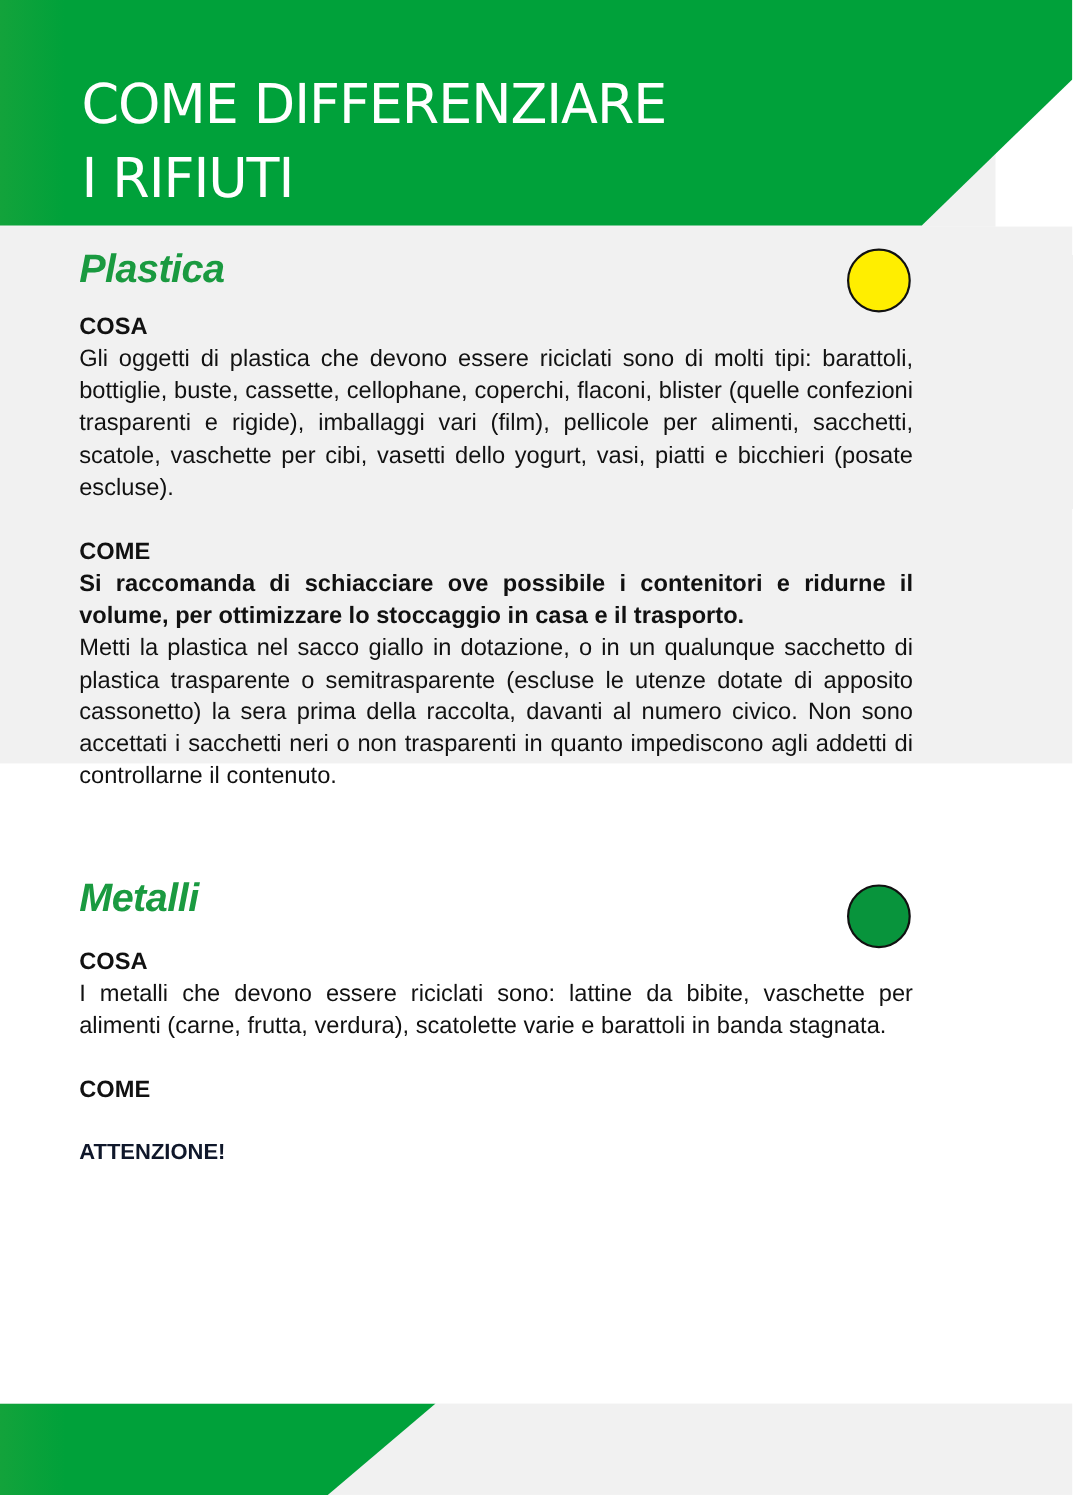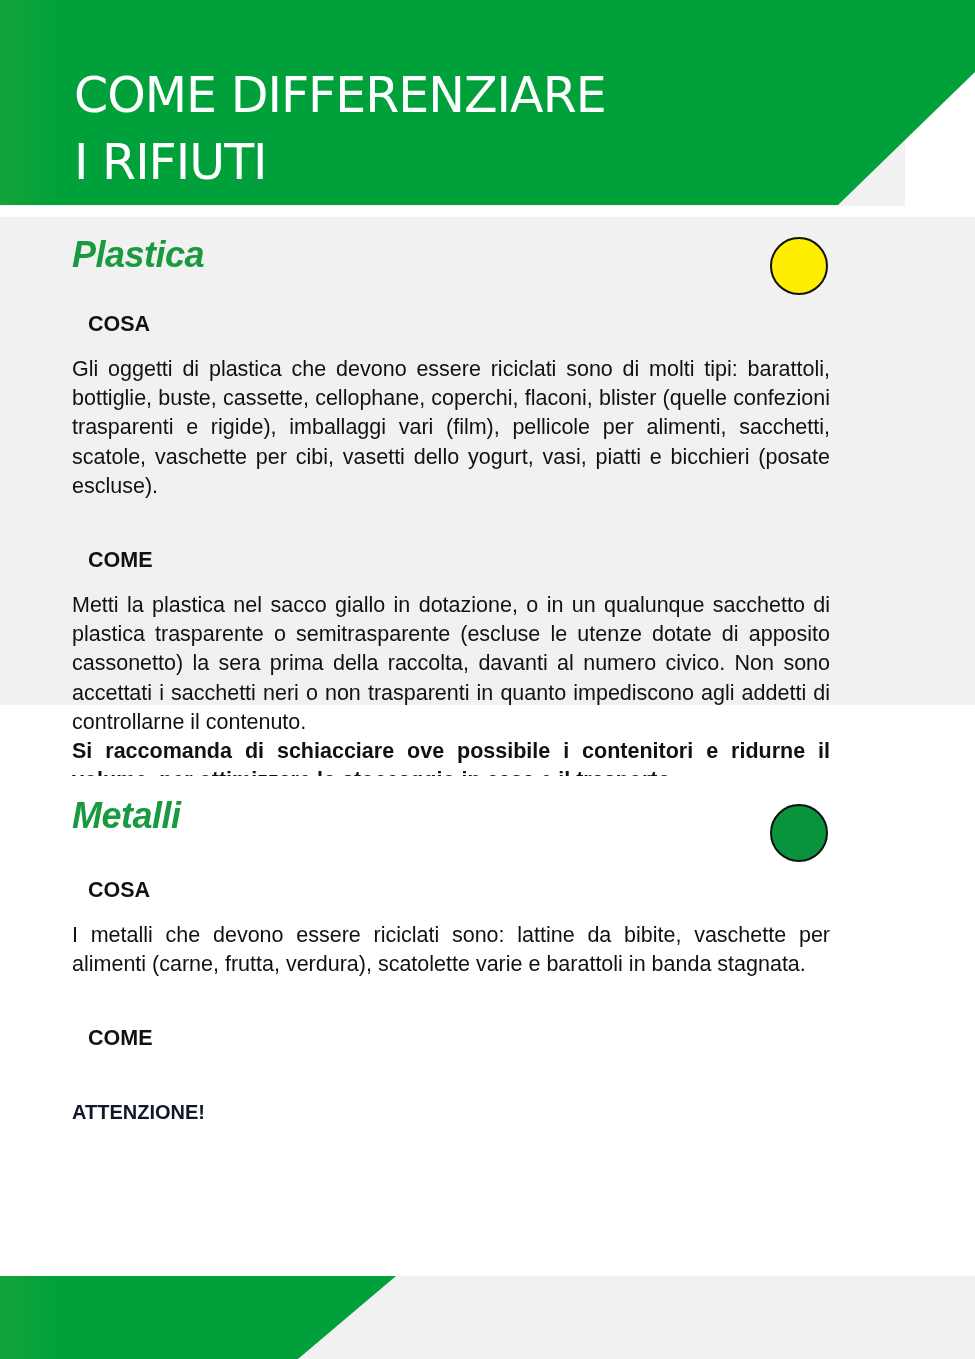--- a/index.html
+++ b/index.html
@@ -20,38 +20,38 @@
     font-family: "DejaVu Sans", sans-serif;
     font-weight: normal;
     font-size: 50px; line-height: 67px;
     letter-spacing: -1px;
     transform: scaleX(0.98); transform-origin: left top;
     margin: 0;
   }
   .title span { display: block; white-space: nowrap; }
 
   .section { position: absolute; left: 0; width: 975px; }
-  .sec-plastica { top: 217px; height: 488px; background: #f1f1f1; }
+  .sec-plastica { top: 206px; height: 488px; background: #f1f1f1; }
   .sec-metalli { top: 776px; height: 500px; background: #ffffff; }
 
   .sec-title {
     position: absolute; left: 72px;
     color: #1a9a40; font-style: italic; font-weight: bold;
     font-size: 36px; line-height: 40px; margin: 0;
     letter-spacing: -0.5px;
   }
   .dot {
     position: absolute; width: 58px; height: 58px; border-radius: 50%;
     border: 2px solid #111; box-sizing: border-box;
   }
   .body-col {
     position: absolute; left: 72px; width: 758px;
     font-size: 21.5px; line-height: 29.2px;
   }
-  .label { font-weight: bold; margin: 16px; line-height: 29px; }
+  .label { font-weight: bold; margin: 0; line-height: 29px; }
   .para { margin: 0; text-align: justify; }
   .para-last { text-align-last: left; }
   .bold { font-weight: bold; }
   .gap { height: 29px; }
   .warn { color: #0f172a; font-weight: bold; margin: 0; line-height: 29px; font-size: 20px; }
   .ital { font-style: italic; }
 
   .footer { position: absolute; left: 0; top: 1276px; width: 975px; height: 83px; background: #f1f1f1; }
   .footer svg { position: absolute; left: 0; top: 0; }
 </style>
@@ -76,22 +76,22 @@
 </div>
 
 <section class="section sec-plastica">
   <h2 class="sec-title" style="top:18px;">Plastica</h2>
   <div class="dot" style="left:770px; top:20px; background:#ffee00;"></div>
   <div class="body-col" style="top:77px;">
     <p class="label">COSA</p>
     <p class="para para-last">Gli oggetti di plastica che devono essere riciclati sono di molti tipi: barattoli, bottiglie, buste, cassette, cellophane, coperchi, flaconi, blister (quelle confezioni trasparenti e rigide), imballaggi vari (film), pellicole per alimenti, sacchetti, scatole, vaschette per cibi, vasetti dello yogurt, vasi, piatti e bicchieri (posate escluse).</p>
     <div class="gap"></div>
     <p class="label">COME</p>
+    <p class="para bold para-last">Si raccomanda di schiacciare ove possibile i contenitori e ridurne il volume, per ottimizzare lo stoccaggio in casa e il trasporto.</p>
     <p class="para para-last">Metti la plastica nel sacco giallo in dotazione, o in un qualunque sacchetto di plastica trasparente o semitrasparente (escluse le utenze dotate di apposito cassonetto) la sera prima della raccolta, davanti al numero civico. Non sono accettati i sacchetti neri o non trasparenti in quanto impediscono agli addetti di controllarne il contenuto.</p>
-    <p class="para bold para-last">Si raccomanda di schiacciare ove possibile i contenitori e ridurne il volume, per ottimizzare lo stoccaggio in casa e il trasporto.</p>
   </div>
 </section>
 
 <section class="section sec-metalli">
   <h2 class="sec-title" style="top:20px;text-align:right;">Metalli</h2>
   <div class="dot" style="left:770px; top:28px; background:#08943c;"></div>
   <div class="body-col" style="top:84px;">
     <p class="label">COSA</p>
     <p class="para para-last">I metalli che devono essere riciclati sono: lattine da bibite, vaschette per alimenti (carne, frutta, verdura), scatolette varie e barattoli in banda stagnata.</p>
     <div class="gap"></div>

